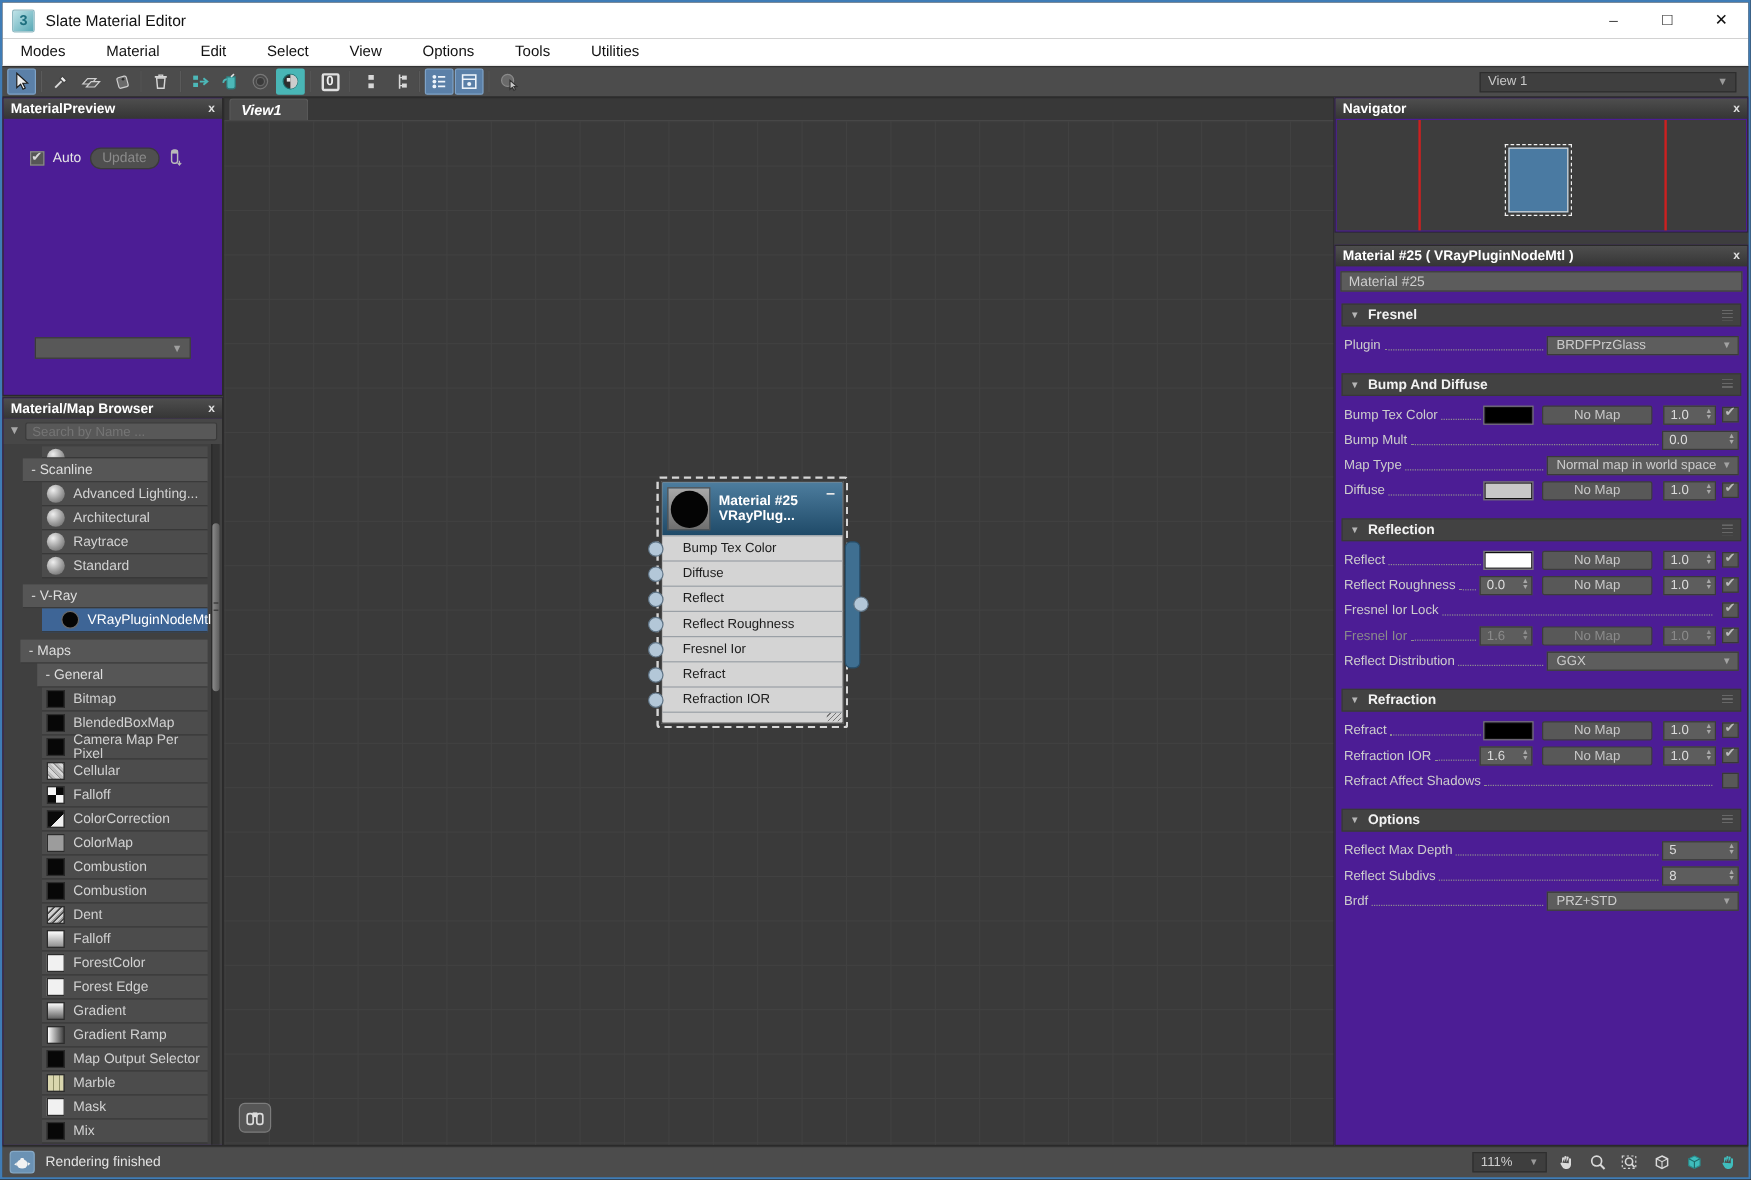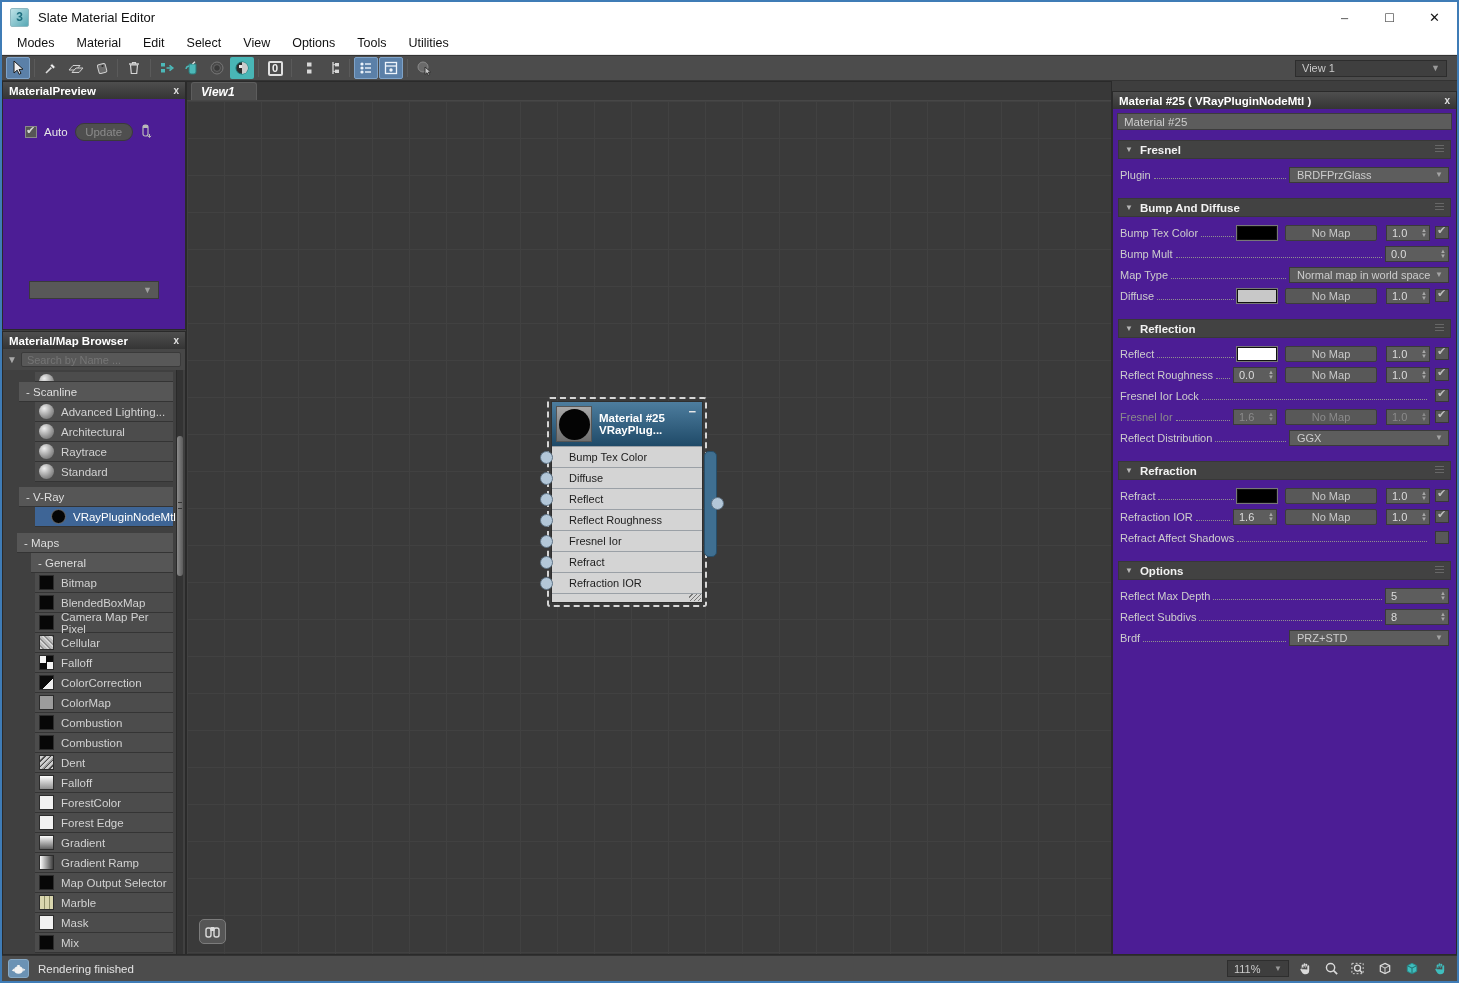--- a/index.html
+++ b/index.html
@@ -10,31 +10,31 @@
   .titlebar { height:30px; background:#ffffff; display:flex; align-items:center; padding:0 0 0 8px; flex:none; }
   .applogo { width:19px; height:19px; border-radius:2px; background:linear-gradient(135deg,#bfe3e8,#57a8b5); border:1px solid #8fb9c2; color:#1d6e7e; font-weight:bold; font-size:12px; display:flex; align-items:center; justify-content:center; }
   .apptitle { margin-left:9px; font-size:13px; color:#111; }
   .winbtns { margin-left:auto; display:flex; height:100%; }
   .winbtn { width:45px; display:flex; align-items:center; justify-content:center; color:#111; }
   .glyph-min::before { content:"─"; font-size:10px; }
   .glyph-max::before { content:"□"; font-size:14px; }
   .glyph-close::before { content:"✕"; font-size:13px; }
 
   
-  .menubar { height:23px; background:#ffffff; display:flex; align-items:center; padding-left:4px; flex:none; border-bottom:1px solid #e8e8e8; }
+  .menubar { height:23px; background:#ffffff; display:flex; align-items:center; padding-left:4px; flex:none; border-bottom:1px solid #e8e8e8;gap:12px; }
   .menuitem { padding:0 11px; font-size:12.5px; color:#111; height:100%; display:flex; align-items:center; }
 
   
   .toolbar { height:26px; background:#4c4c4c; border-top:1px solid #333; border-bottom:1px solid #333; display:flex; align-items:center; padding:0 4px; flex:none; gap:1px; }
   .tbtn { width:24px; height:22px; display:flex; align-items:center; justify-content:center; border-radius:2px; }
   .tbtn.active { background:#5b80a8; border:1px solid #7fa3c8; }
   .tsep { width:1px; height:18px; background:#3a3a3a; border-right:1px solid #5a5a5a; margin:0 3px; }
   .glyph-zero { border:2px solid #e0e0e0; border-radius:2px; width:15px; height:15px; color:#f0f0f0; font-weight:bold; font-size:11px; display:flex; align-items:center; justify-content:center; }
   .glyph-zero::before { content:"0"; }
-  .viewselect { margin-left:auto; margin-right:6px; width:152px; height:17px; background:#3f3f3f; border:1px solid #2d2d2d; color:#c9c9c9; font-size:11px; display:flex; align-items:center; padding:0 6px; }
+  .viewselect { margin-left:auto; margin-right:6px; width:214px; height:17px; background:#3f3f3f; border:1px solid #2d2d2d; color:#c9c9c9; font-size:11px; display:flex; align-items:center; padding:0 6px; }
   .viewselect .arr { margin-left:auto; color:#9a9a9a; font-size:9px; }
 
   
   .main { flex:1; display:flex; min-height:0; background:#3e3e3e; }
   .leftcol { width:184px; flex:none; display:flex; flex-direction:column; background:#3e3e3e; }
   .rightcol { width:345px; flex:none; display:flex; flex-direction:column; background:#3e3e3e; }
 
   .panel { display:flex; flex-direction:column; border:1px solid #2a2a2a; background:#4c1d95; min-height:0; }
   .phead { height:17px; flex:none; background:linear-gradient(#4e4e4e,#353535); display:flex; align-items:center; padding:0 6px; }
   .phead .ptitle { font-size:11.5px; font-weight:bold; color:#fff; }
@@ -502,20 +502,31 @@
           <svg width="17" height="14" viewBox="0 0 17 14">
               <rect x="2" y="3" width="5" height="9" rx="2" fill="none" stroke="#dcdcdc" stroke-width="1.4"></rect>
               <rect x="10" y="3" width="5" height="9" rx="2" fill="none" stroke="#dcdcdc" stroke-width="1.4"></rect>
               <rect x="6.5" y="2" width="4" height="4" fill="#dcdcdc"></rect>
             </svg>
         </div>
       </div>
     </div>
 
     <div class="rightcol">
+      <div class="panel nav">
+        <div class="phead">
+          <span class="ptitle">Navigator</span>
+          <span class="pclose"></span>
+        </div>
+        <div class="navbody">
+          <span class="redline" style="left:68px;"></span>
+          <span class="redline" style="left:273px;"></span>
+          <div class="navrect"></div>
+        </div>
+      </div>
 
       <div class="pgap"></div>
 
       <div class="panel params">
         <div class="phead">
           <span class="ptitle">Material #25  ( VRayPluginNodeMtl )</span>
           <span class="pclose"></span>
         </div>
         <div class="namefield">Material #25</div>
         <div class="rollouts">

